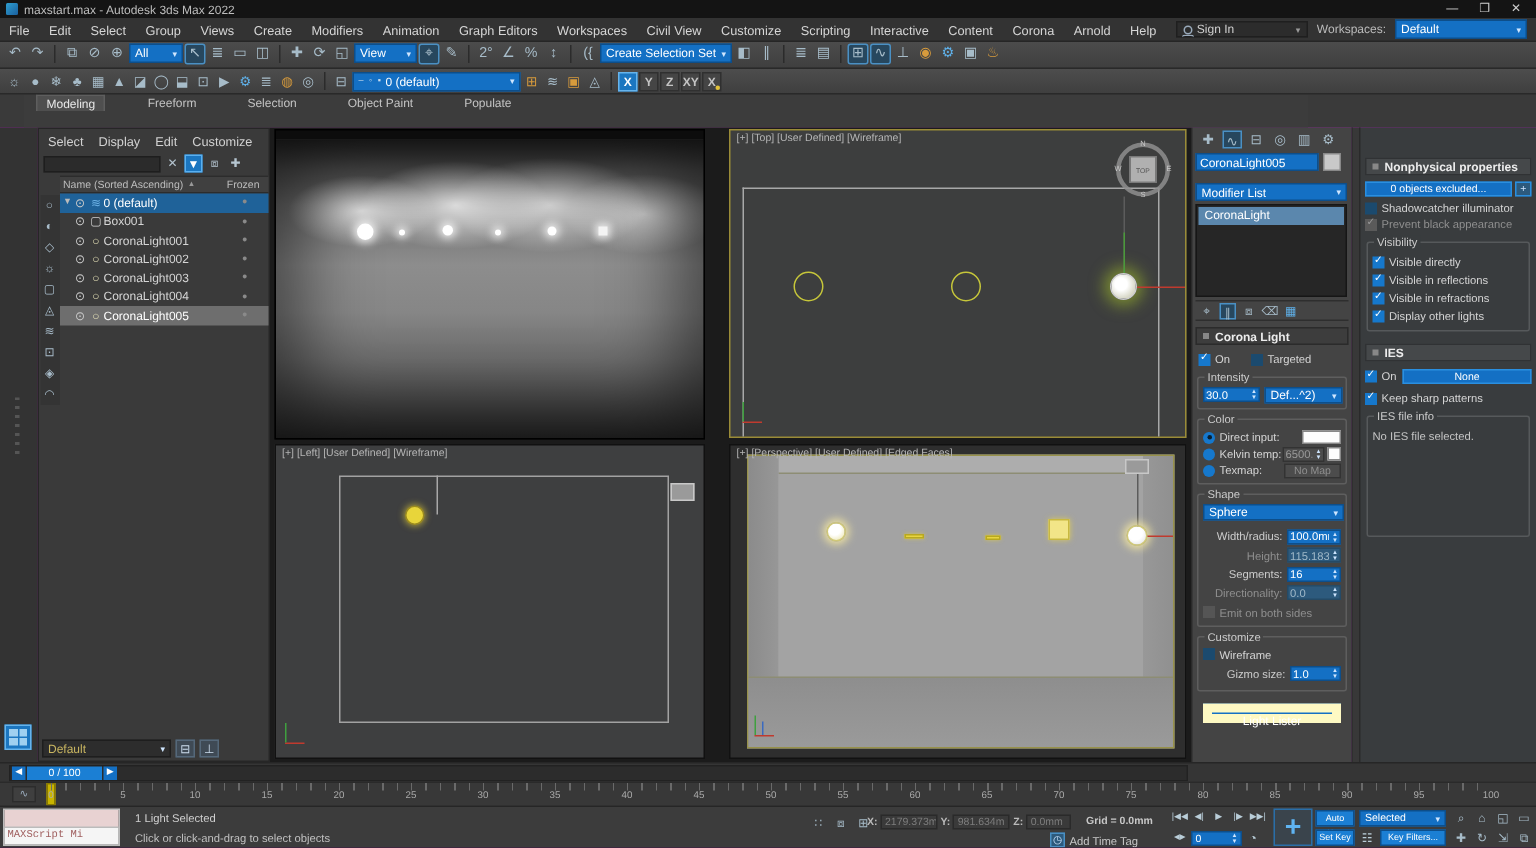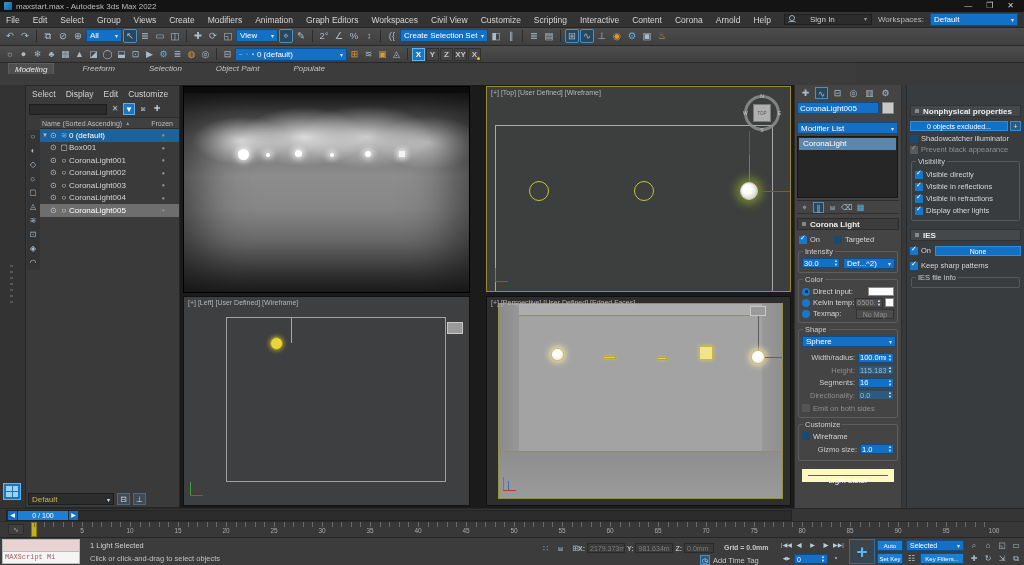--- a/index.html
+++ b/index.html
@@ -14,21 +14,21 @@
   .wtitle{font-size:8px;color:#bdbdbd;}
   .winbtns{margin-left:auto;display:flex;gap:14px;padding-right:6px;}
   .wb{font-size:8px;color:#cfcfcf;line-height:10px;}
 
   
   .menubar{position:absolute;left:0;top:12px;width:1024px;height:16px;background:#333;
            border-bottom:1px solid #262626;display:flex;align-items:center;padding:0 6px;z-index:40;}
   .menuitems{display:flex;gap:13px;}
   .mi{font-size:8.5px;color:#d6d6d6;}
   .mright{margin-left:auto;display:flex;align-items:center;gap:6px;}
-  .signin{display:flex;align-items:flex-start;gap:15px;background:#2c2c2c;border:1px solid #1f1f1f;
+  .signin{display:flex;align-items:center;gap:3px;background:#2c2c2c;border:1px solid #1f1f1f;
           height:11px;padding:0 4px;font-size:8px;width:88px;}
   .person{width:6px;height:6px;border-radius:50%;border:1px solid #9ab;position:relative;}
   .person::after{content:"";position:absolute;left:-2px;top:5px;width:8px;height:3px;border-radius:2px;border-top:1px solid #9ab;}
   .mcaret{margin-left:auto;font-size:6px;color:#999;}
   .wslabel{font-size:8px;color:#bbb;}
 
   
   .tb{position:absolute;left:0;width:1024px;display:flex;align-items:center;gap:1px;padding:0 3px;
       background:linear-gradient(#4d4d4d,#3f3f3f);border-bottom:1px solid #292929;z-index:39;}
   .tb1{top:26px;height:20px;}
@@ -44,21 +44,21 @@
       color:#fff;font-size:8px;height:13px;padding:0 3px;flex:none;overflow:hidden;white-space:nowrap;}
   .dd .car{margin-left:auto;font-size:6px;color:#cfe6ff;padding-left:3px;}
   .w34{width:36px;} .w40{width:42px;} .w84{width:88px;} .w110{width:112px;}
   .laypre{font-size:6px;color:#cde;letter-spacing:1px;margin-right:2px;}
   .axbtn{width:13px;height:13px;line-height:12px;text-align:center;color:#c5c5c5;font-size:8px;
          font-weight:bold;border:1px solid #303030;background:#454545;flex:none;position:relative;}
   .axbtn.on{background:#1b76c0;border-color:#66b4ec;color:#fff;}
   .axbtn .dot{position:absolute;right:0;bottom:0;width:3px;height:3px;background:#e2c23a;border-radius:50%;}
 
   
-  .ribbon{position:absolute;left:0;top:63px;width:856px;height:22px;background:#3c3c3c;z-index:38;font-style:italic;}
+  .ribbon{position:absolute;left:16px;top:63px;width:856px;height:22px;background:#3c3c3c;z-index:38;}
   .rtabs{display:flex;gap:22px;padding:0 8px;height:11px;align-items:center;}
   .rtab{font-size:8px;color:#c3c3c3;padding:0 6px;height:11px;line-height:11px;}
   .rtab.active{background:#4f4f4f;border:1px solid #5e5e5e;border-bottom:none;color:#e8e8e8;}
   .rsub{height:11px;border-top:1px solid #2e2e2e;display:flex;align-items:center;padding:0 3px;background:#424242;}
   .rsubtab{font-size:8px;color:#cdcdcd;background:#4a4a4a;border:1px solid #5a5a5a;height:10px;line-height:9px;padding:0 5px;}
 
   
   .main{position:absolute;left:0;top:85px;width:1024px;height:423px;background:#a21caf;padding-left:32px;}
   .leftstrip{position:absolute;left:0;top:0;width:25px;height:423px;background:#333;}
   .vlayoutbtn{position:absolute;left:3px;bottom:8px;width:18px;height:17px;background:#1b76c0;
@@ -780,20 +780,21 @@
             <span class="clab">On</span>
           </span>
         <span class="nonebtn">None</span>
       </div>
       <span style="display:flex;margin-top:4px;" class="crow">
           <span class="cbox on"></span>
           <span class="clab">Keep sharp patterns</span>
         </span>
       <div class="grp">
         <span class="gt">IES file info</span>
+        <div class="iesinfo">No IES file selected.</div>
       </div>
     </div>
   </div>
 
   <div class="tsliderrow">
     <div class="tslider">
       <span class="tsbtn">◀</span>
       <span class="tshandle">0 / 100</span>
       <span class="tsbtn">▶</span>
     </div>

